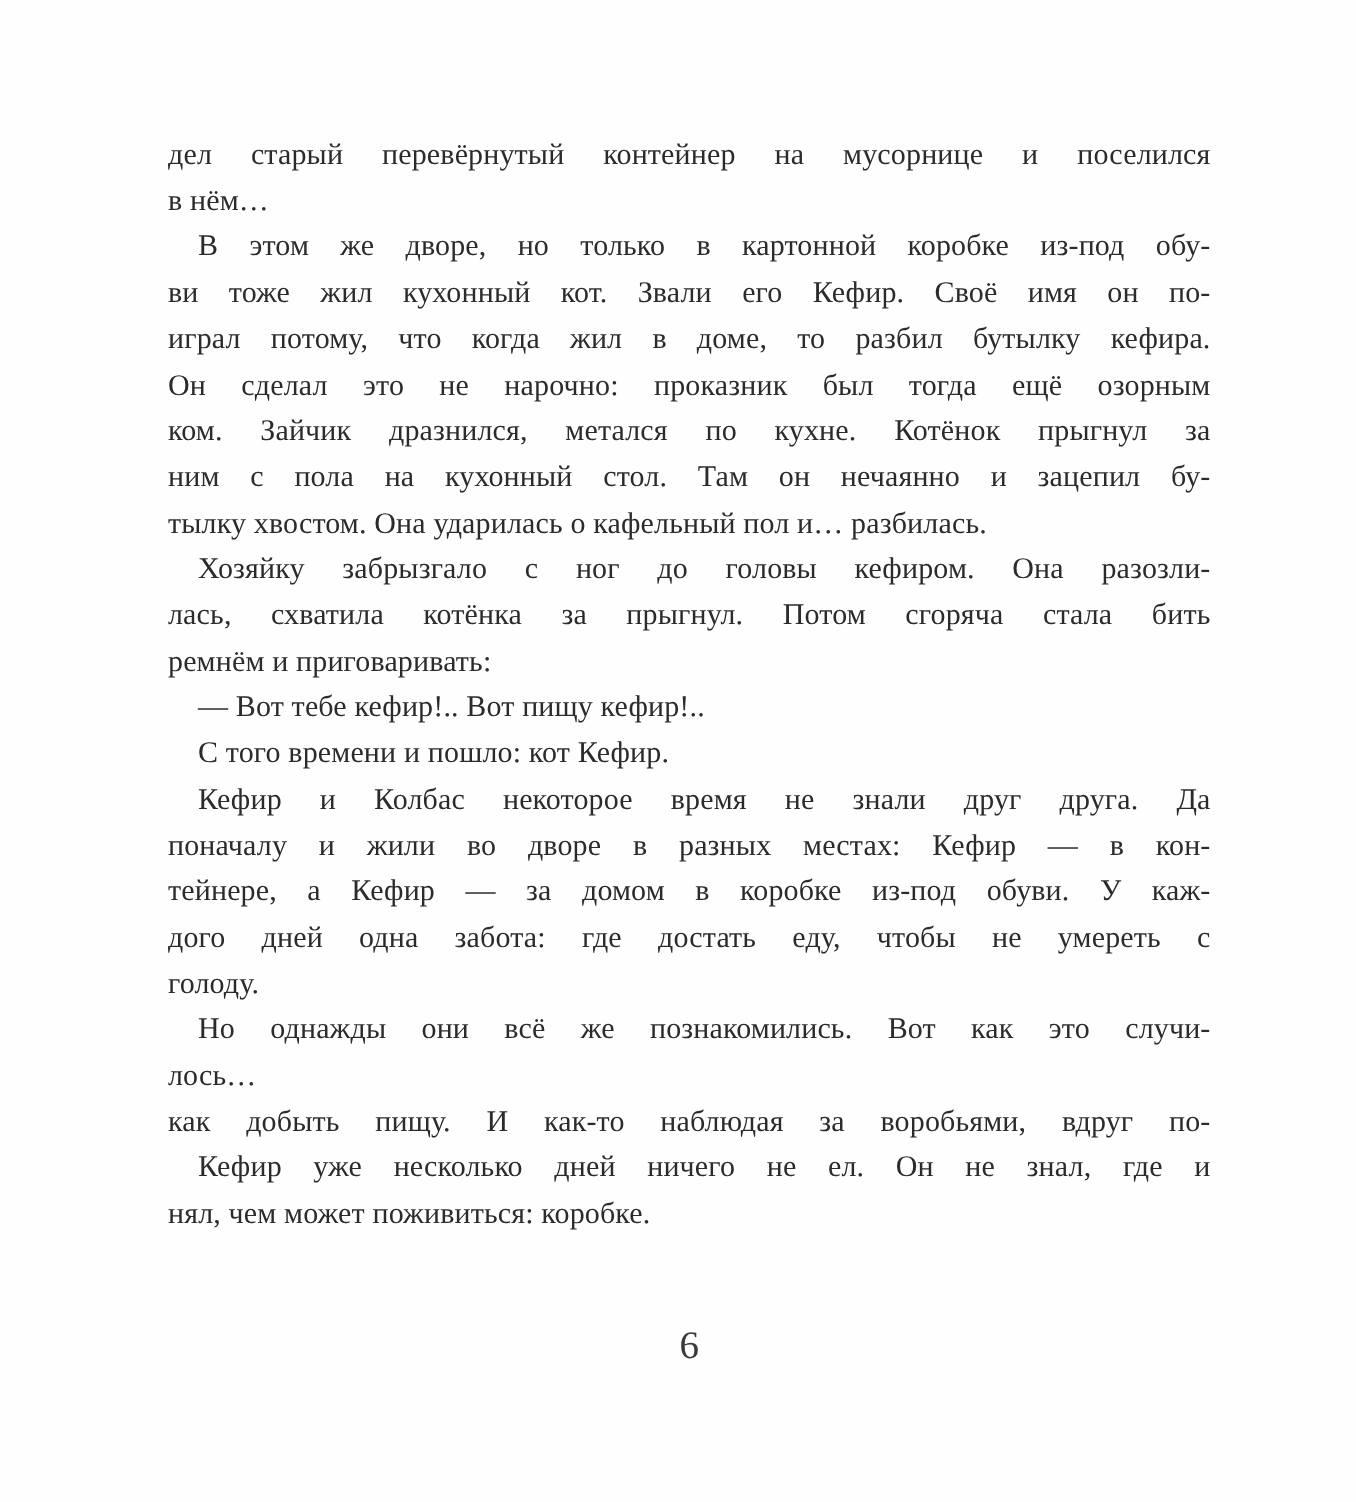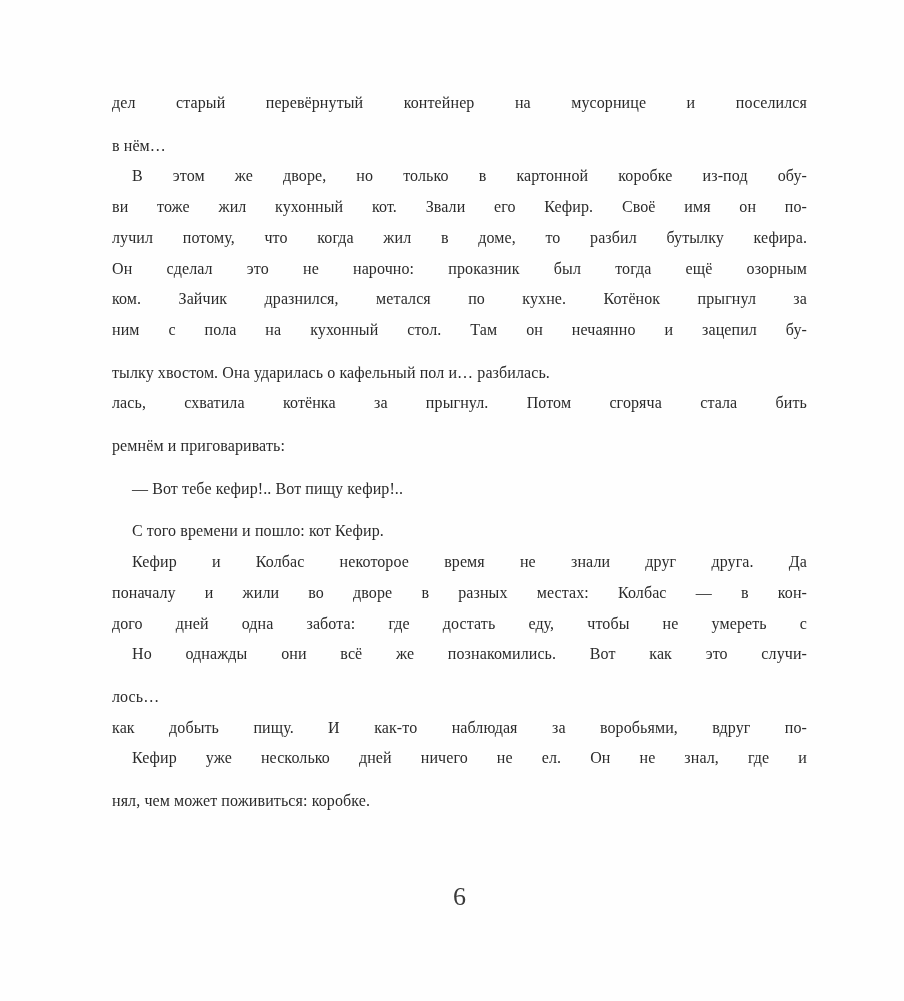--- a/index.html
+++ b/index.html
@@ -16,34 +16,33 @@
   .book-page {
     position: relative;
     width: 904px;
     height: 1001px;
   }
   .page-text {
     position: absolute;
     left: 112px;
     top: 88px;
     width: 695px;
-    font-size: 16px;
+    font-size: 20px;
     line-height: 30.7px;
     color: #2b2b2b;
     letter-spacing: 0.1px;
   }
   .line {
     text-align: justify;
     text-align-last: justify;
     white-space: normal;
   }
   .line.para-end {
     text-align: center;
     text-align-last: left;
-    margin-top: 12px;
   }
   .line.indented {
     text-indent: 20px;
   }
   .page-number {
     position: absolute;
     left: 112px;
     top: 882px;
     width: 695px;
     text-align: center;
@@ -54,32 +53,35 @@
 </style>
 </head>
 <body style="background: rgb(254, 254, 254);">
 
 <div class="book-page">
   <div class="page-text" style="color: rgb(43, 43, 43);">
       <div class="line">дел старый перевёрнутый контейнер на мусорнице и поселился</div>
       <div class="line para-end">в нём…</div>
       <div class="line indented">В этом же дворе, но только в картонной коробке из-под обу-</div>
       <div class="line">ви тоже жил кухонный кот. Звали его Кефир. Своё имя он по-</div>
-      <div class="line">лучил потому, что когда жил в доме, то разбил бутылку кефира.</div>
+      <div class="line">играл потому, что когда жил в доме, то разбил бутылку кефира.</div>
       <div class="line">Он сделал это не нарочно: проказник был тогда ещё озорным</div>
       <div class="line">ком. Зайчик дразнился, метался по кухне. Котёнок прыгнул за</div>
       <div class="line">ним с пола на кухонный стол. Там он нечаянно и зацепил бу-</div>
       <div class="line para-end">тылку хвостом. Она ударилась о кафельный пол и… разбилась.</div>
+      <div class="line indented">Хозяйку забрызгало с ног до головы кефиром. Она разозли-</div>
       <div class="line">лась, схватила котёнка за прыгнул. Потом сгоряча стала бить</div>
       <div class="line para-end">ремнём и приговаривать:</div>
       <div class="line para-end indented">— Вот тебе кефир!.. Вот пищу кефир!..</div>
       <div class="line para-end indented">С того времени и пошло: кот Кефир.</div>
       <div class="line indented">Кефир и Колбас некоторое время не знали друг друга. Да</div>
-      <div class="line">поначалу и жили во дворе в разных местах: Колбас — в кон-</div>
+      <div class="line">поначалу и жили во дворе в разных местах: Кефир — в кон-</div>
+      <div class="line">тейнере, а Кефир — за домом в коробке из-под обуви. У каж-</div>
       <div class="line">дого дней одна забота: где достать еду, чтобы не умереть с</div>
+      <div class="line para-end">голоду.</div>
       <div class="line indented">Но однажды они всё же познакомились. Вот как это случи-</div>
       <div class="line para-end">лось…</div>
       <div class="line">как добыть пищу. И как-то наблюдая за воробьями, вдруг по-</div>
       <div class="line indented">Кефир уже несколько дней ничего не ел. Он не знал, где и</div>
       <div class="line para-end">нял, чем может поживиться: коробке.</div>
     </div>
   <div class="page-number">6</div>
 </div>
 
 </body></html>

